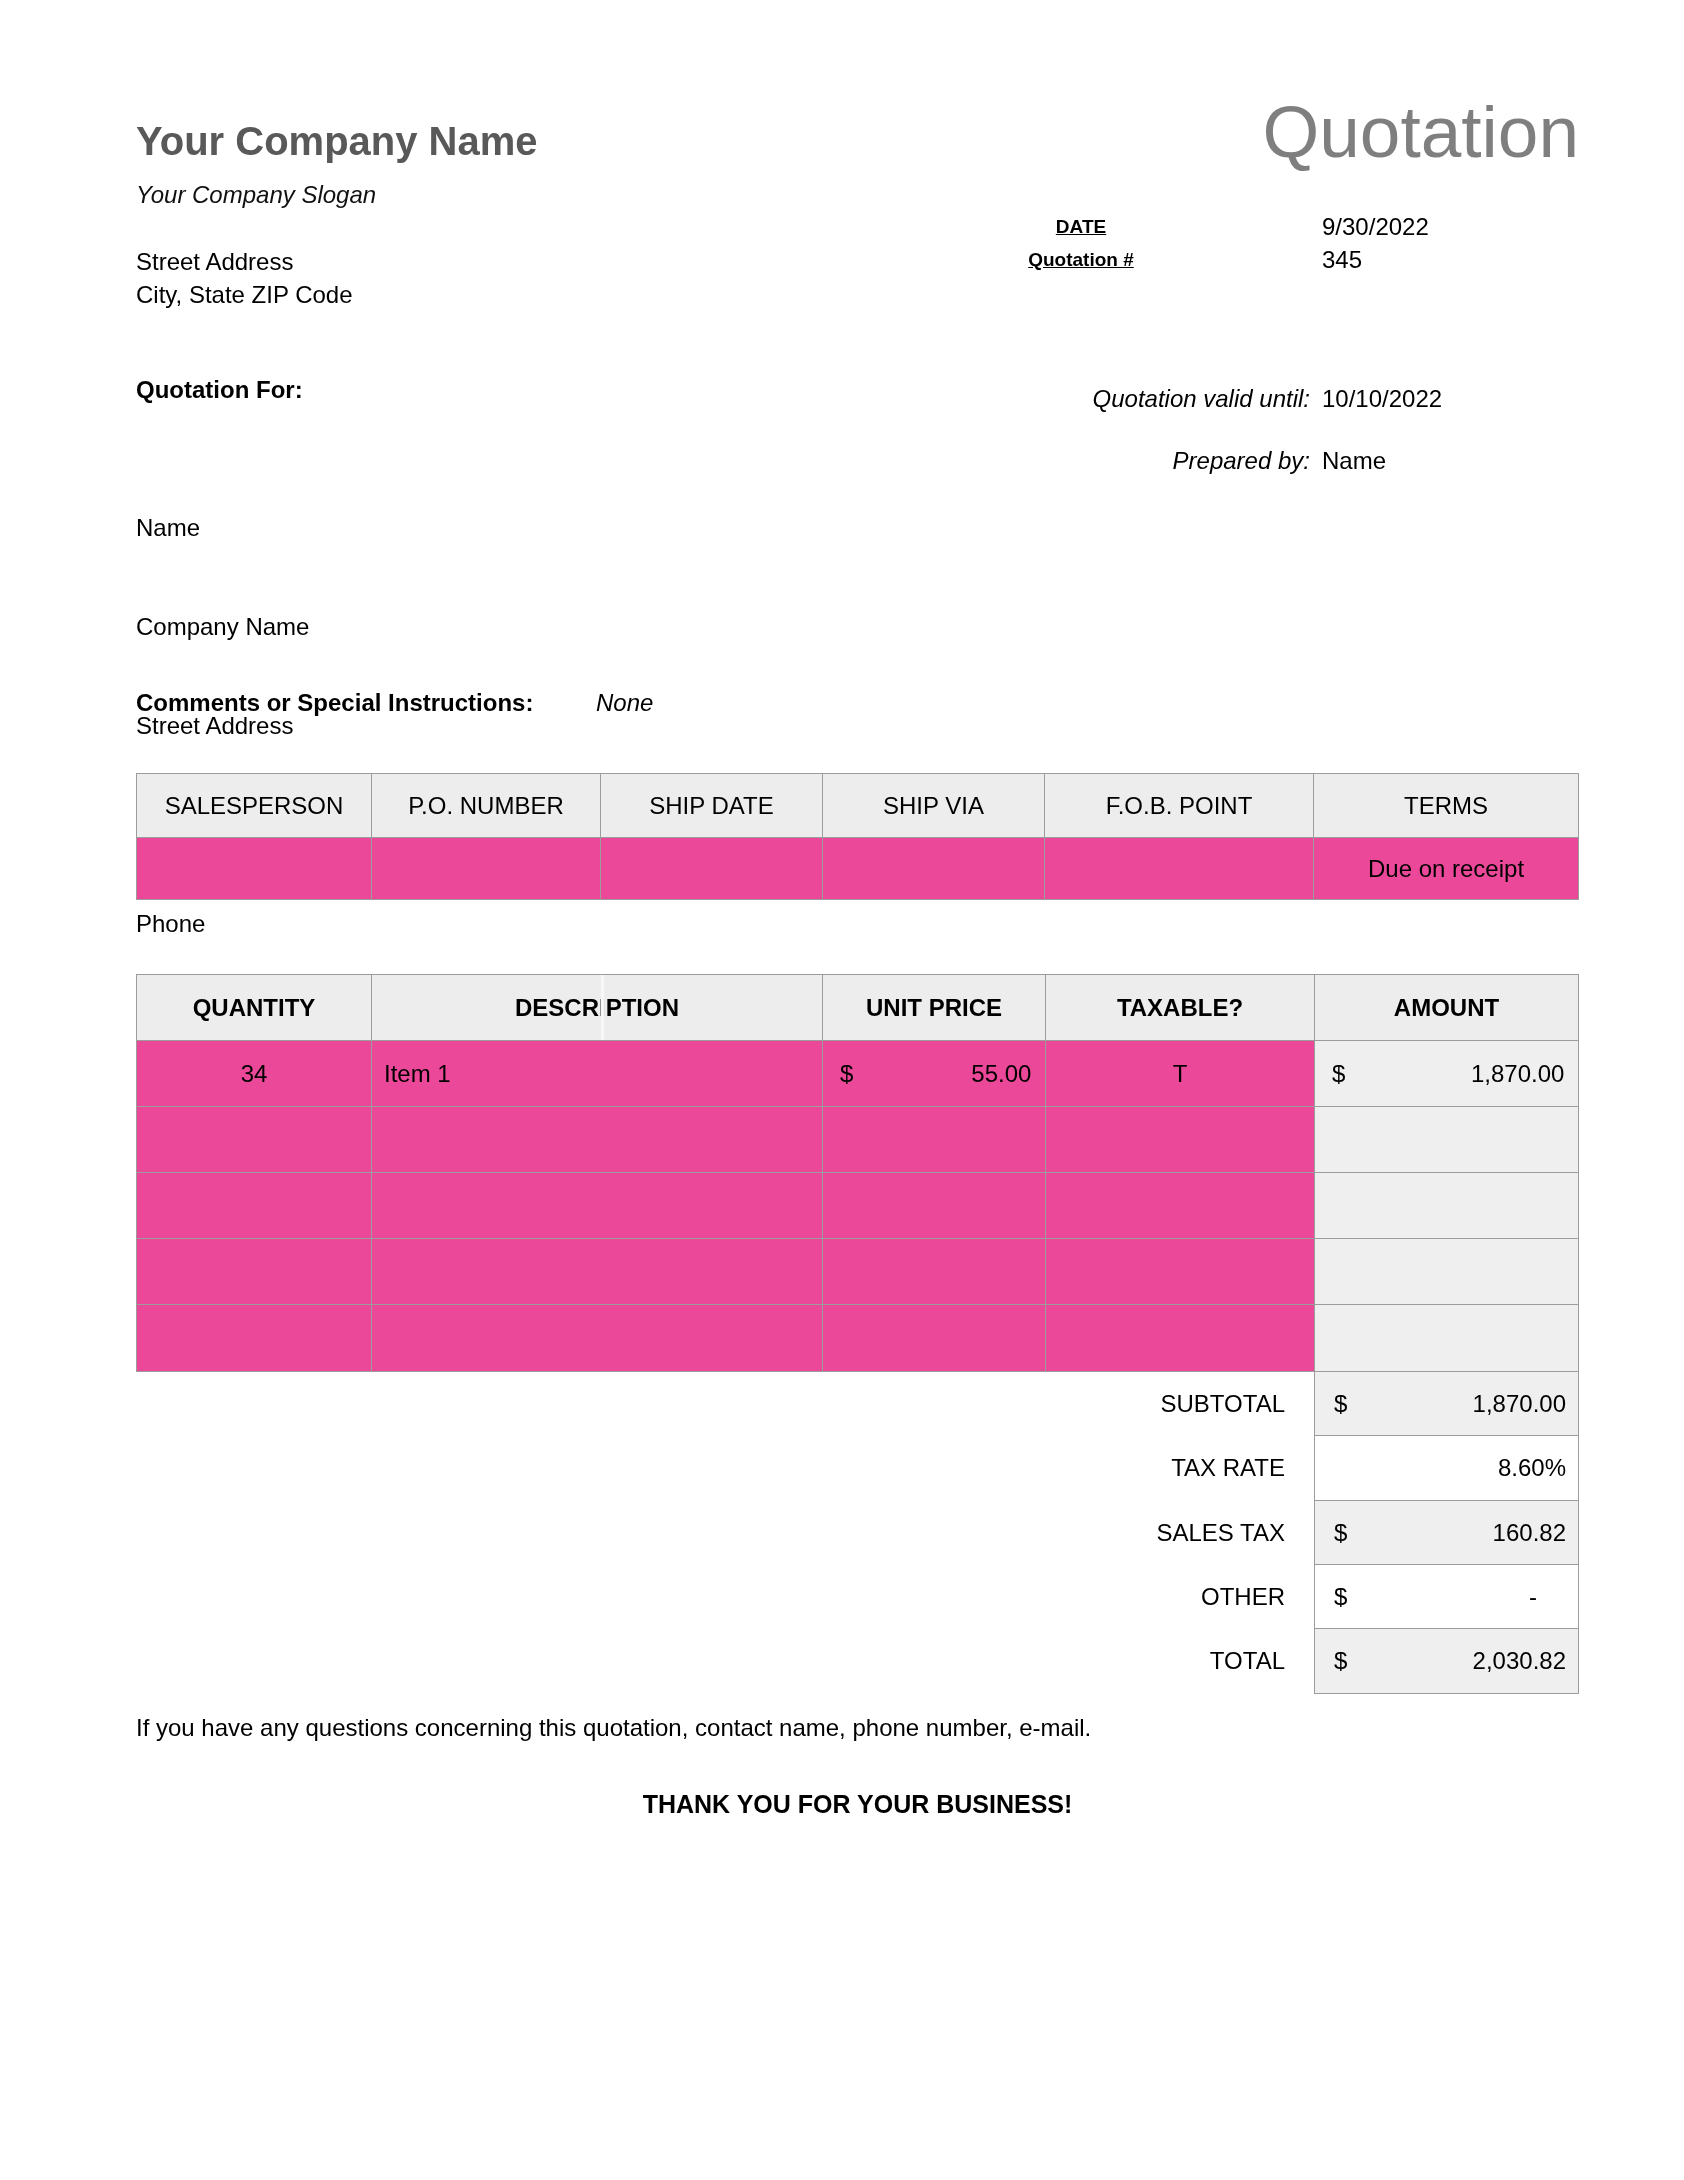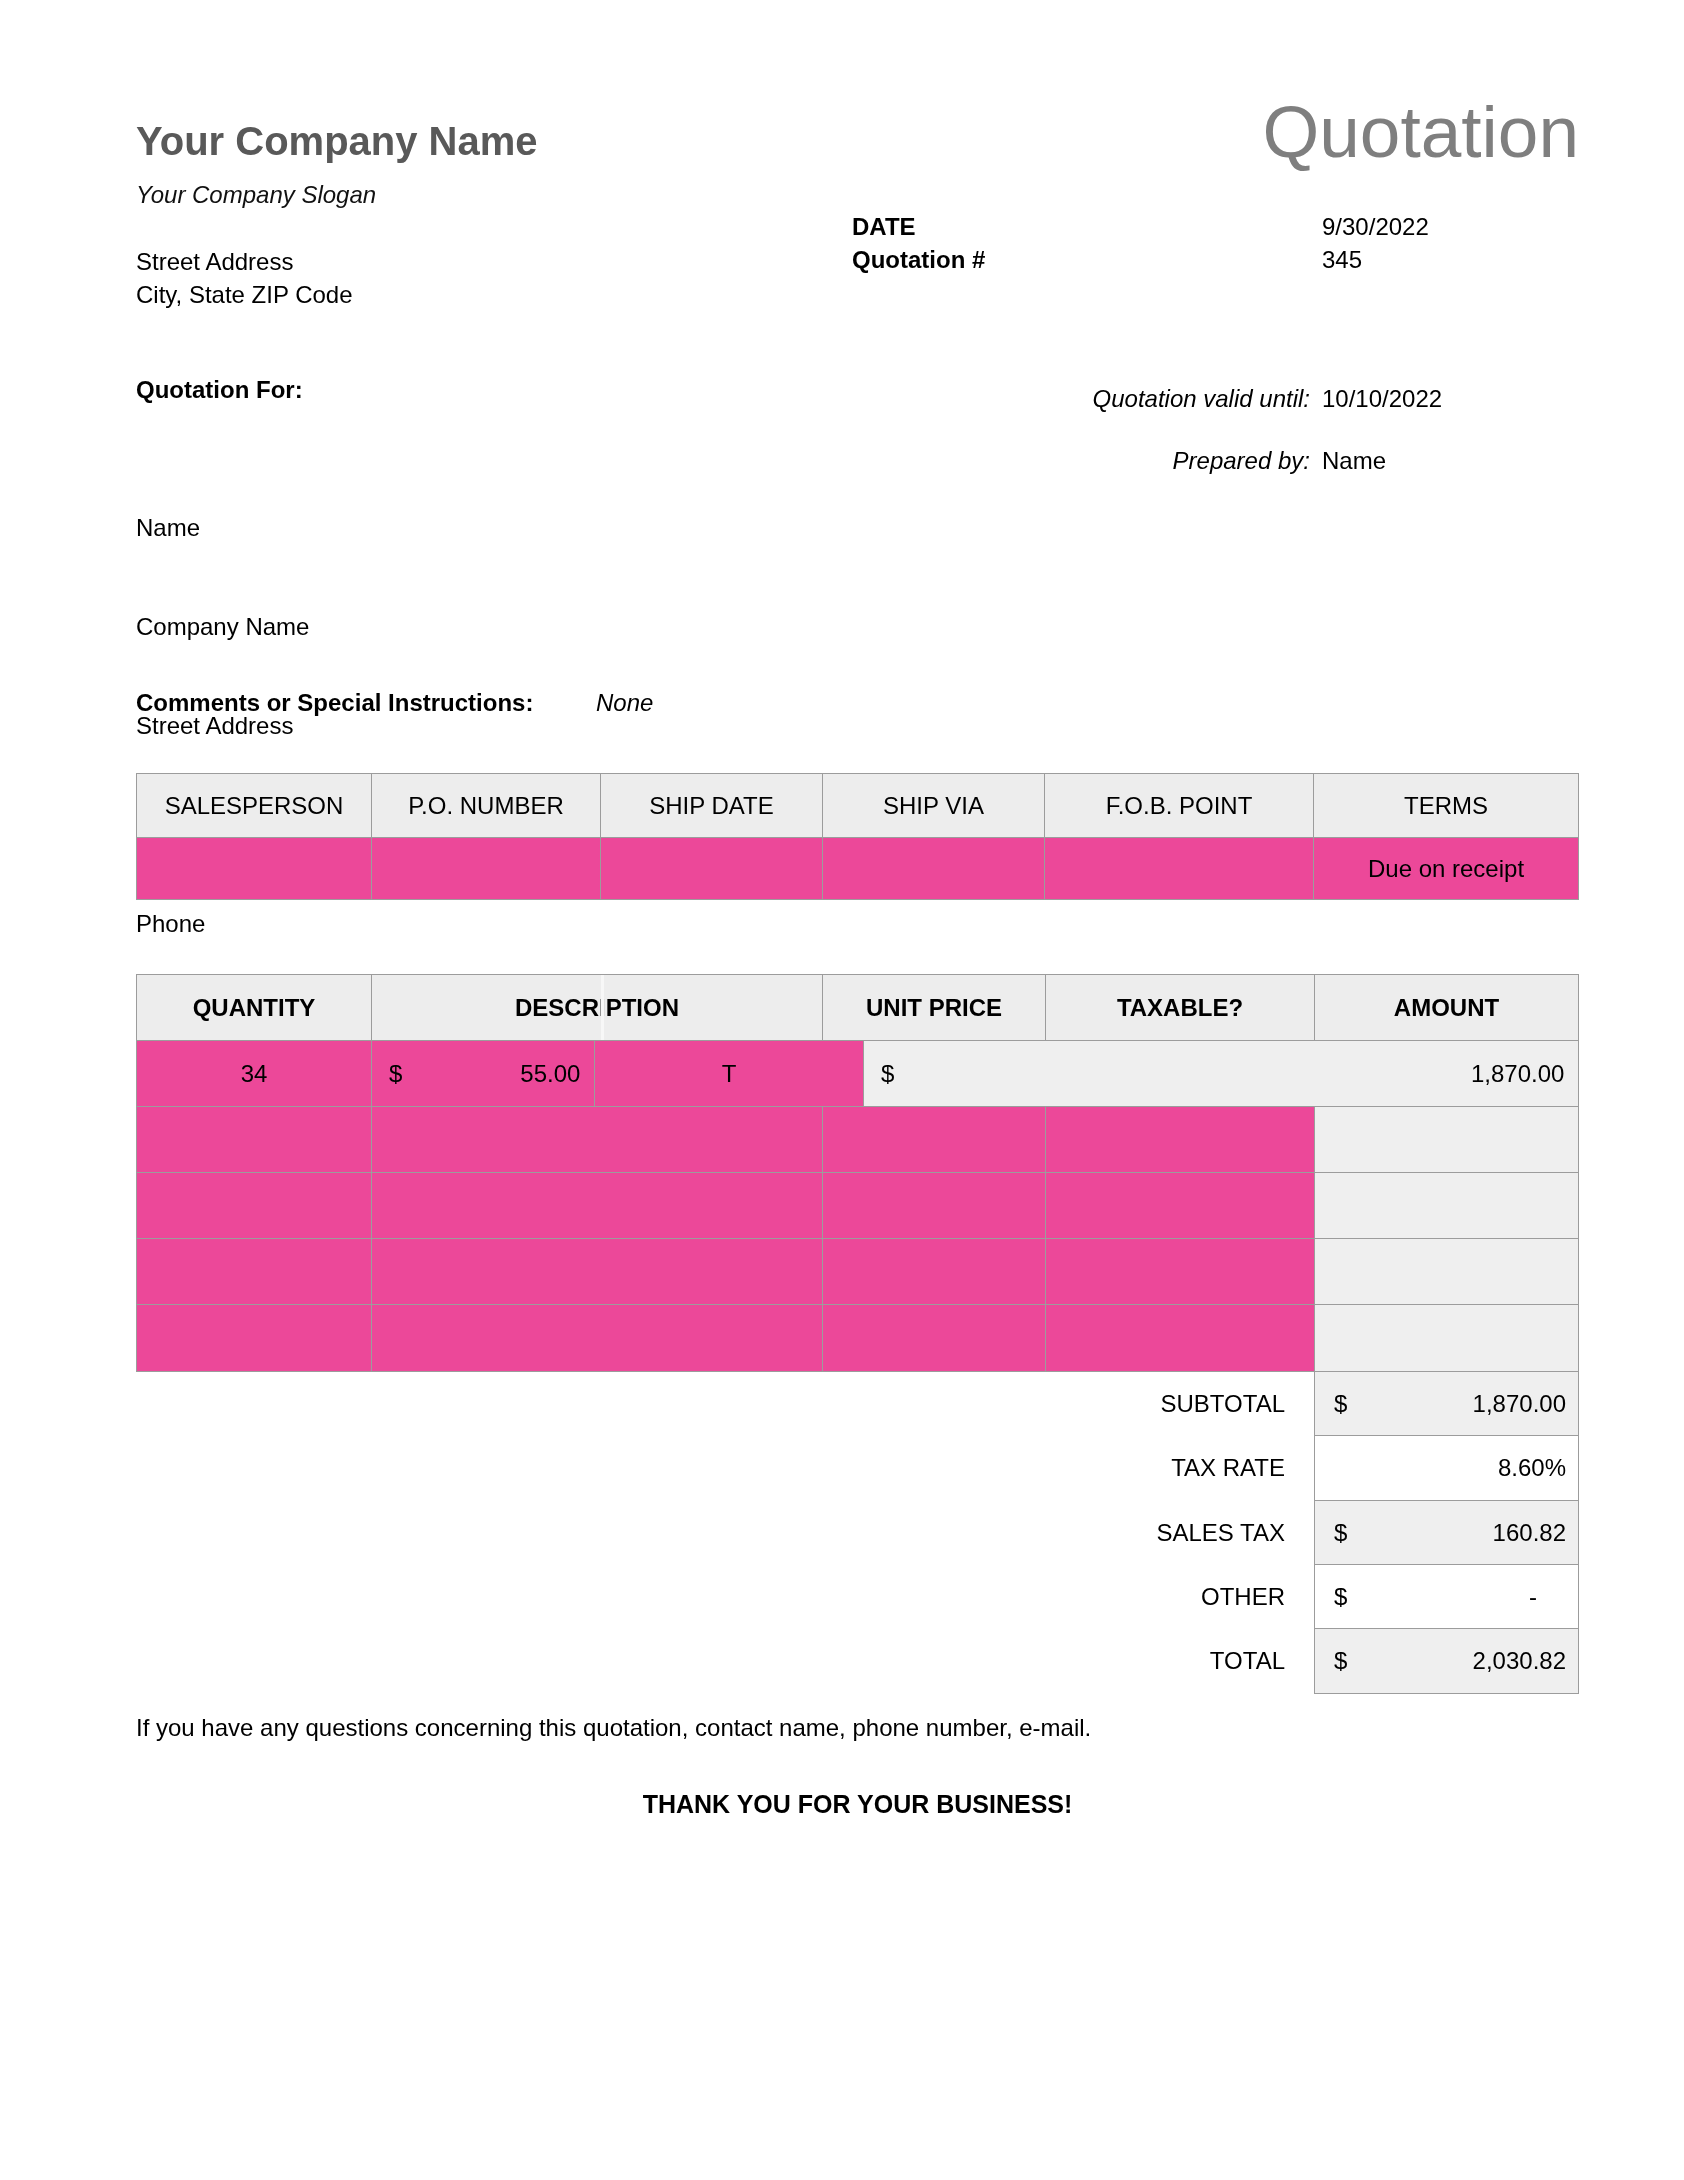--- a/index.html
+++ b/index.html
@@ -6,21 +6,21 @@
   .page{position:relative;width:1685px;height:2181px;background:#ffffff;
         font-family:"Liberation Sans",sans-serif;color:#000;overflow:hidden;}
 
   
   .company-name{position:absolute;left:136px;top:119px;font-size:40px;font-weight:700;color:#595959;}
   .company-slogan{position:absolute;left:136px;top:181px;font-size:24px;font-style:italic;color:#111;}
   .doc-title{position:absolute;right:106px;top:95px;font-size:73px;color:#7f7f7f;line-height:1;}
 
   .meta{position:absolute;left:852px;top:210px;width:727px;}
   .meta-row{display:grid;grid-template-columns:1fr 257px;column-gap:12px;height:33px;align-items:center;}
-  .meta-label{text-align:left;font-weight:700;font-size:24px;}
+  .meta-label{text-align:center;font-weight:700;font-size:19px;text-decoration:underline;}
   .meta-value{font-size:24px;}
 
   .addr{position:absolute;left:136px;top:245px;font-size:24px;line-height:33px;}
   .addr-phone-row{display:flex;gap:29px;}
 
   .qfor{position:absolute;left:136px;top:376px;font-size:24px;font-weight:700;}
 
   .valid-until{position:absolute;left:852px;top:382px;width:727px;}
   .prepared-by{position:absolute;left:852px;top:444px;width:727px;}
   .italic-label{text-align:right;font-style:italic;font-weight:400;font-size:24px;}
@@ -145,20 +145,21 @@
         <span class="desc-h-inner">DESCRIPTION</span>
         <span class="desc-split"></span>
       </div>
       <div class="cell hcell uc">UNIT PRICE</div>
       <div class="cell hcell xc">TAXABLE?</div>
       <div class="cell hcell ac">AMOUNT</div>
     </div>
 
     <div class="trow">
       <div class="cell bcell qc">34</div>
+      <div class="cell bcell dc left-cell">Item 1</div>
       <div class="cell bcell uc money">
         <span>$</span>
         <span>55.00</span>
       </div>
       <div class="cell bcell xc">T</div>
       <div class="cell bcell ac money fill">
         <span>$</span>
         <span>1,870.00</span>
       </div>
     </div>

